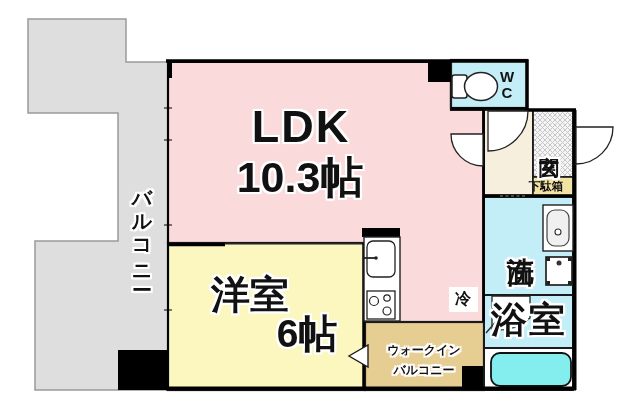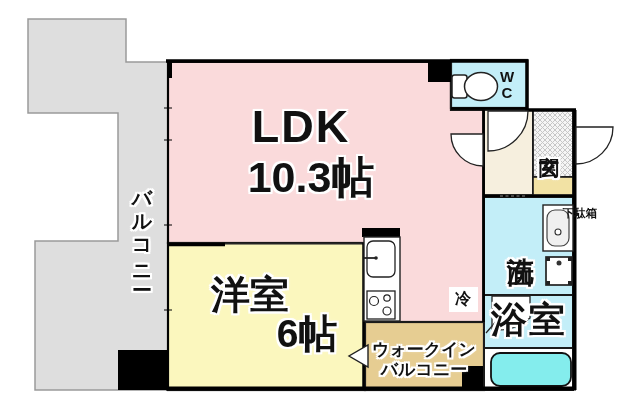--- a/index.html
+++ b/index.html
@@ -23,21 +23,21 @@
                  0 -2px 0 #fff,0 2px 0 #fff,-2px 0 0 #fff,2px 0 0 #fff,0 0 4px #fff;
     z-index:3;
   }
   .vtext{
     writing-mode:vertical-rl;
   }
   .lbl-ldk{font-size:45px;letter-spacing:2px;}
   .lbl-ldk-size{font-size:43px;}
   .lbl-room{font-size:39px;}
   .lbl-balcony{font-size:20px;letter-spacing:3px;}
-  .lbl-wic{font-size:17px;line-height:20px;}
+  .lbl-wic{font-size:12px;line-height:20px;}
   .lbl-rei{font-size:16px;text-shadow:none;}
   .lbl-senmen{font-size:27px;letter-spacing:4px;}
   .lbl-yoku{font-size:36px;letter-spacing:2px;}
   .lbl-genkan{font-size:20px;letter-spacing:2px;}
   .lbl-geta{font-size:11.5px;font-weight:600;text-shadow:none;}
   .lbl-wc{font-size:15px;line-height:16px;font-weight:600;text-shadow:none;}
 </style>
 </head>
 <body>
 
@@ -124,40 +124,40 @@
       <rect x="546" y="281" width="4" height="4" fill="#222"></rect>
       <rect x="568" y="281" width="4" height="4" fill="#222"></rect>
     </g>
 
     <polygon points="368,345 368,367 349,356" fill="#fff" stroke="#222" stroke-width="1.4"></polygon>
 
     <rect x="449" y="287" width="29" height="25" fill="#fff"></rect>
   </svg>
 
   <div class="lbl lbl-ldk" style="left:301px;top:127px;">LDK</div>
-  <div class="lbl lbl-ldk-size" style="left:300px;top:178px;margin-left:11px;">10.3帖</div>
+  <div class="lbl lbl-ldk-size" style="left:300px;top:178px;">10.3帖</div>
 
   <div class="lbl lbl-room" style="left:250px;top:295px;">洋室</div>
   <div class="lbl lbl-room" style="left:268px;top:334px;margin-left:39px;">6帖</div>
 
   <div class="lbl lbl-balcony vtext" style="left:142px;top:228px;">バルコニー</div>
 
   <div class="lbl lbl-wic" style="left:424px;top:360px;">
     <span>ウォークイン</span><br>
     <span>バルコニー</span>
   </div>
 
   <div class="lbl lbl-rei" style="left:463px;top:299px;">冷</div>
 
   <div class="lbl lbl-senmen vtext" style="left:520px;top:240px;">洗面</div>
 
   <div class="lbl lbl-yoku" style="left:529px;top:320px;">浴室</div>
 
   <div class="lbl lbl-genkan vtext" style="left:549px;top:142px;">玄関</div>
 
-  <div class="lbl lbl-geta" style="left:580px;top:186px;margin-top:27px;">下駄箱</div>
+  <div class="lbl lbl-geta" style="left:546px;top:186px;">下駄箱</div>
 
   <div class="lbl lbl-wc" style="left:507px;top:85px;">
     <span>W</span><br>
     <span>C</span>
   </div>
 
 </div>
 
 </body></html>

